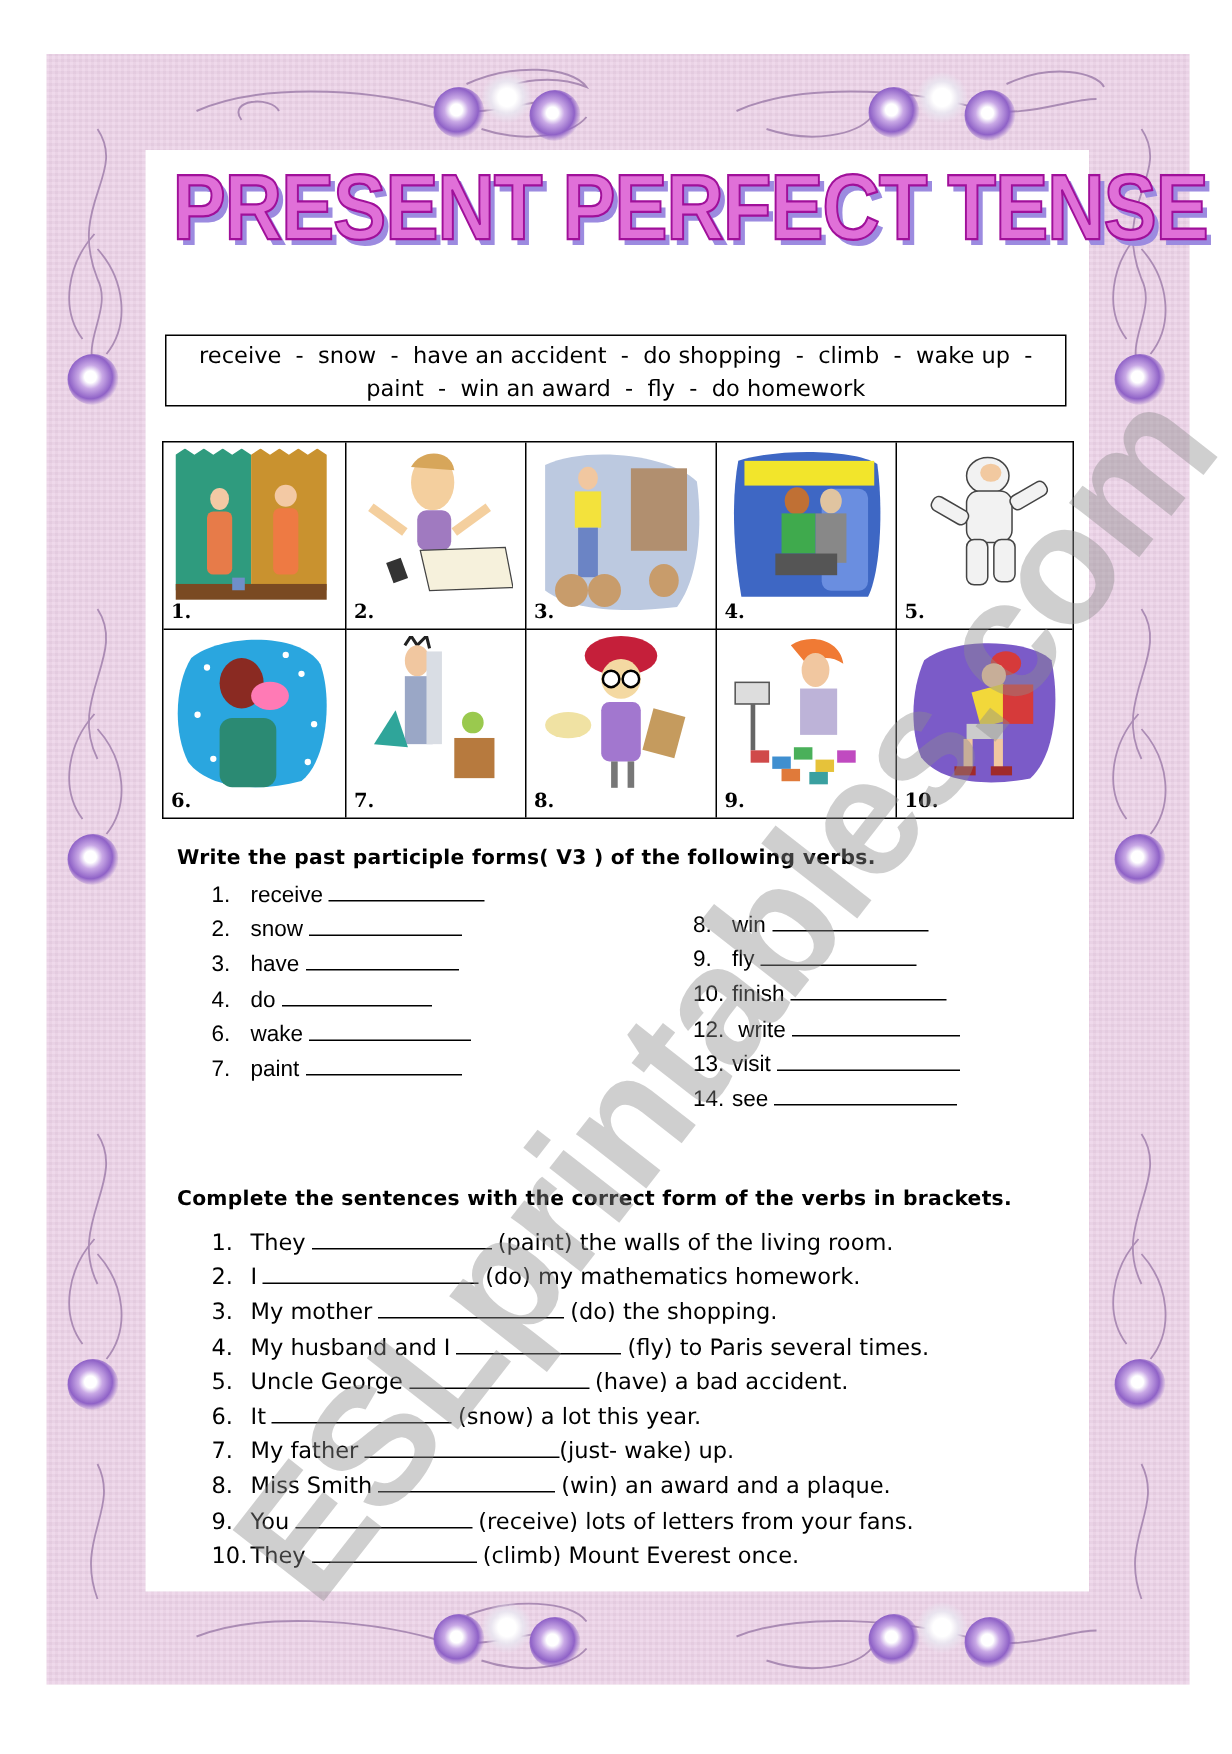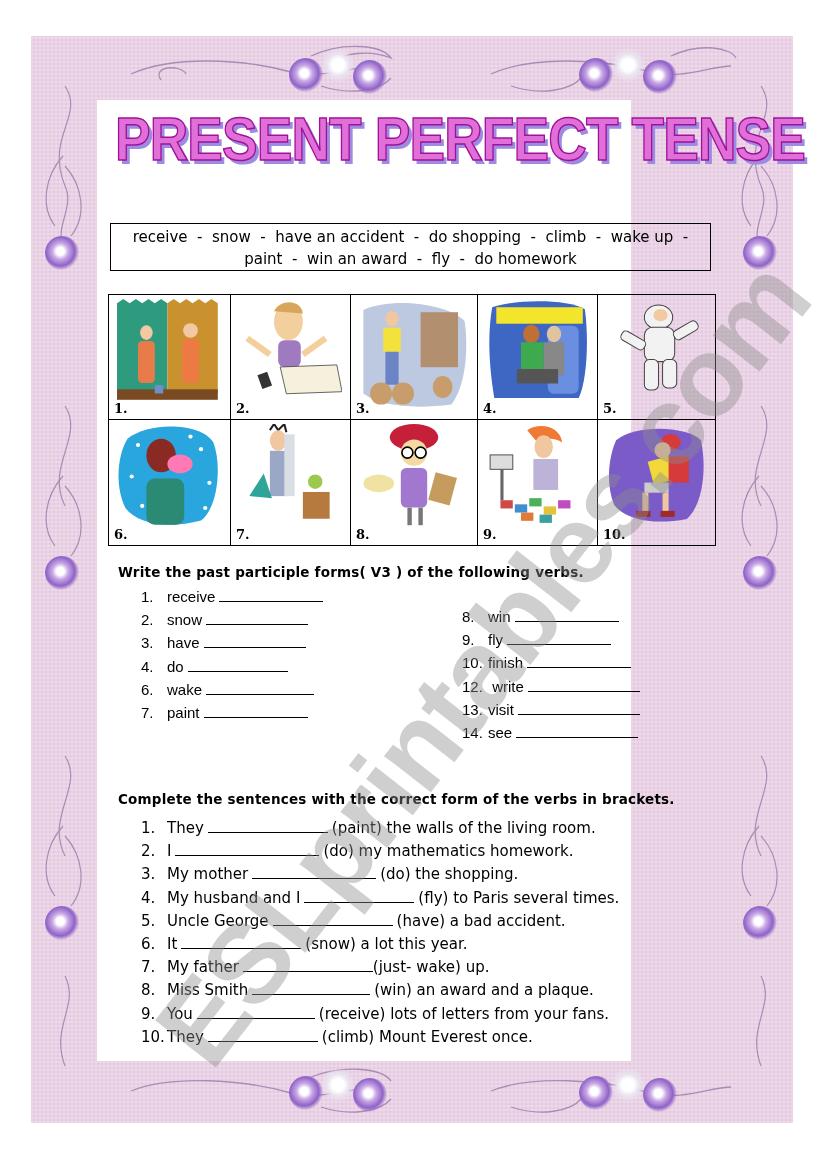--- a/index.html
+++ b/index.html
@@ -12,21 +12,21 @@
     background-image:
       repeating-linear-gradient(0deg, rgba(255,255,255,0.08) 0 2px, rgba(0,0,0,0.02) 2px 4px),
       repeating-linear-gradient(90deg, rgba(255,255,255,0.08) 0 2px, rgba(0,0,0,0.02) 2px 4px);
   }
   .flourish { position: absolute; pointer-events: none; }
   .flower { position: absolute; width: 34px; height: 34px; border-radius: 50%;
     background: radial-gradient(circle at 45% 45%, #fff 0 15%, #c9a9e6 30%, #8f62c7 55%, rgba(170,130,200,0) 72%); }
   .flower.white { background: radial-gradient(circle at 50% 50%, #fff 0 25%, #e9e4ef 45%, rgba(220,210,230,0) 72%); }
 
   .page {
-    position: absolute; left: 97px; top: 100px; width: 534px; height: 961px; background: #fff;
+    position: absolute; left: 97px; top: 100px; width: 629px; height: 961px; background: #fff;
   }
 
   .title {
     position: absolute; left: 18px; top: 0px; width: 600px; height: 78px;
     font-family: "Liberation Sans", sans-serif; font-weight: bold; font-size: 62px;
     letter-spacing: -1px; line-height: 78px; white-space: nowrap;
     color: #e070d8;
     -webkit-text-stroke: 1.5px #a0109a;
     text-shadow: 4px 4px 0 #9c8be0;
     transform: scaleX(0.86); transform-origin: left center;

